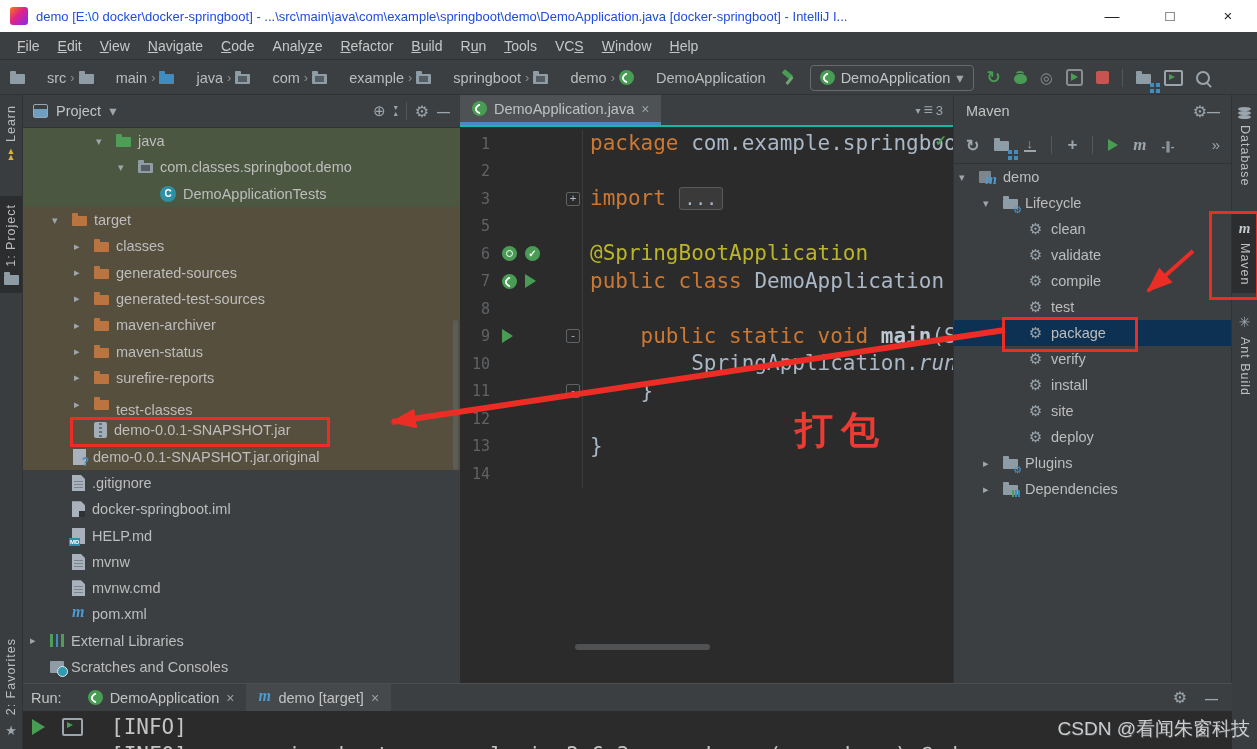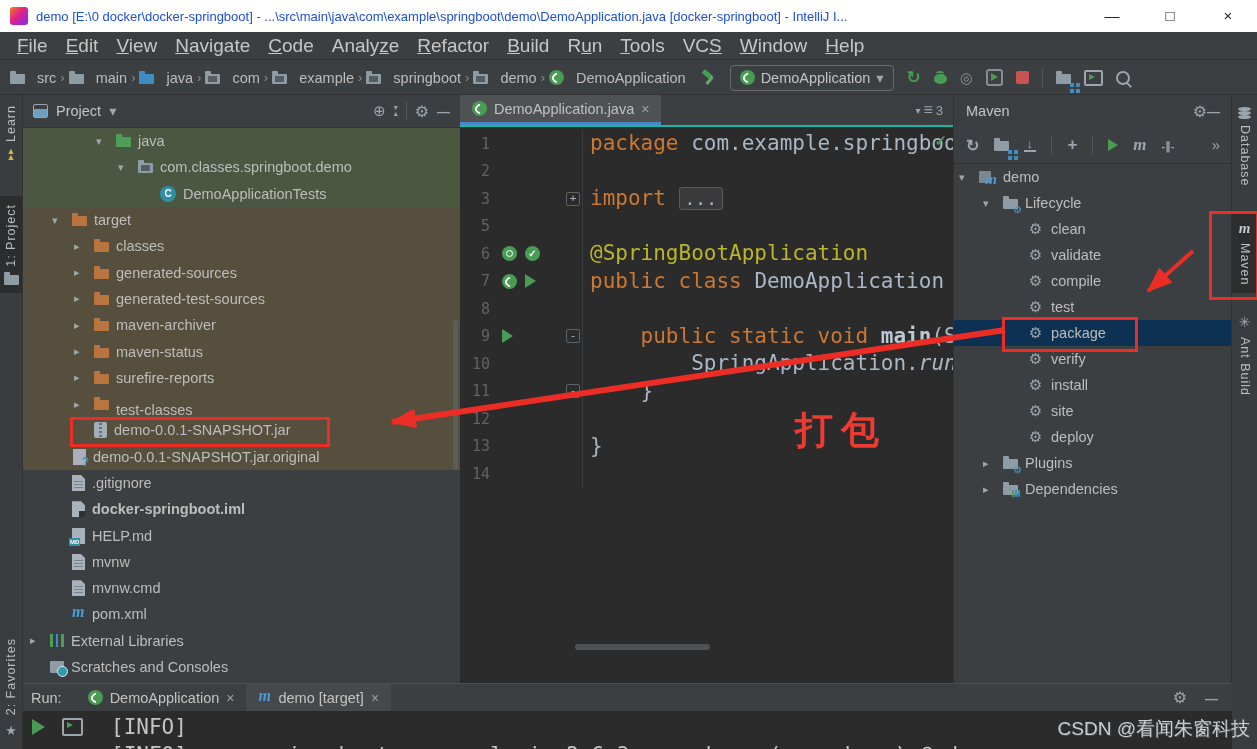--- a/index.html
+++ b/index.html
@@ -11,28 +11,28 @@
   .titlebar{position:absolute;left:0;top:0;width:100%;height:32px;background:#ffffff;
             display:flex;align-items:center;padding:0 0 0 10px;box-sizing:border-box;gap:8px;}
   .logo{width:18px;height:18px;border-radius:3px;background:linear-gradient(135deg,#F97A12,#E0218A 45%,#7C2FF1);}
   .title{font-size:13px;color:#1d4ed8;white-space:nowrap;overflow:hidden;max-width:1000px;}
   .wctrls{margin-left:auto;display:flex;height:100%;}
   .wbtn{width:58px;text-align:center;line-height:32px;font-size:15px;color:#222;}
 
   
   .menubar{position:absolute;left:0;top:32px;width:100%;height:28px;background:#3c3f41;
            border-bottom:1px solid #323232;display:flex;align-items:center;padding-left:8px;box-sizing:border-box;}
-  .mi{padding:3px 9px;font-size:19px;color:#c7c7c7;}
+  .mi{padding:3px 9px;font-size:14px;color:#c7c7c7;}
   .mi u{text-decoration:underline;}
 
   
   .toolbar{position:absolute;left:0;top:61px;width:100%;height:34px;background:#3c3f41;
            border-bottom:1px solid #323232;display:flex;align-items:center;padding:0 10px;box-sizing:border-box;}
   .bcs{display:flex;align-items:center;}
-  .bc{display:flex;align-items:center;gap:12px;font-size:14.5px;color:#bcbcbc;white-space:nowrap;}
+  .bc{display:flex;align-items:center;gap:22px;font-size:14.5px;color:#bcbcbc;white-space:nowrap;}
   .bsep{color:#8a8f92;margin:0 4px;font-size:13px;}
   .tgroup{display:flex;align-items:center;gap:13px;margin-left:14px;}
   .combo{display:flex;align-items:center;gap:6px;border:1px solid #666a6b;border-radius:4px;
          height:24px;padding:0 9px;color:#c3c3c3;font-size:14.5px;}
   .tsep{width:1px;height:18px;background:#555;}
 
   
   .lstripe{position:absolute;left:0;top:95px;width:22px;bottom:0;background:#3a3d3f;border-right:1px solid #323232;}
   .rstripe{position:absolute;right:0;top:95px;width:25px;bottom:0;background:#3a3d3f;border-left:1px solid #323232;}
   .vtext{writing-mode:vertical-rl;font-size:12.5px;color:#bdbdbd;letter-spacing:1px;}
@@ -369,21 +369,21 @@
           <span class="tlabel" style="margin-left:0;">demo-0.0.1-SNAPSHOT.jar.original</span>
         </div>
         <div class="trow" style="padding-left:29px">
           <span class="arr"></span>
           <span class="icon i-file-text"></span>
           <span class="tlabel" style="margin-left:0;">.gitignore</span>
         </div>
         <div class="trow" style="padding-left:29px">
           <span class="arr"></span>
           <span class="icon i-file-iml"></span>
-          <span class="tlabel" style="margin-left:0;font-weight:bold;">docker-springboot.iml</span>
+          <span class="tlabel" style="margin-left:0;">docker-springboot.iml</span>
         </div>
         <div class="trow" style="padding-left:29px">
           <span class="arr"></span>
           <span class="icon i-file-md"></span>
           <span class="tlabel" style="margin-left:0;">HELP.md</span>
         </div>
         <div class="trow" style="padding-left:29px">
           <span class="arr"></span>
           <span class="icon i-file-text"></span>
           <span class="tlabel" style="margin-left:0;">mvnw</span>

